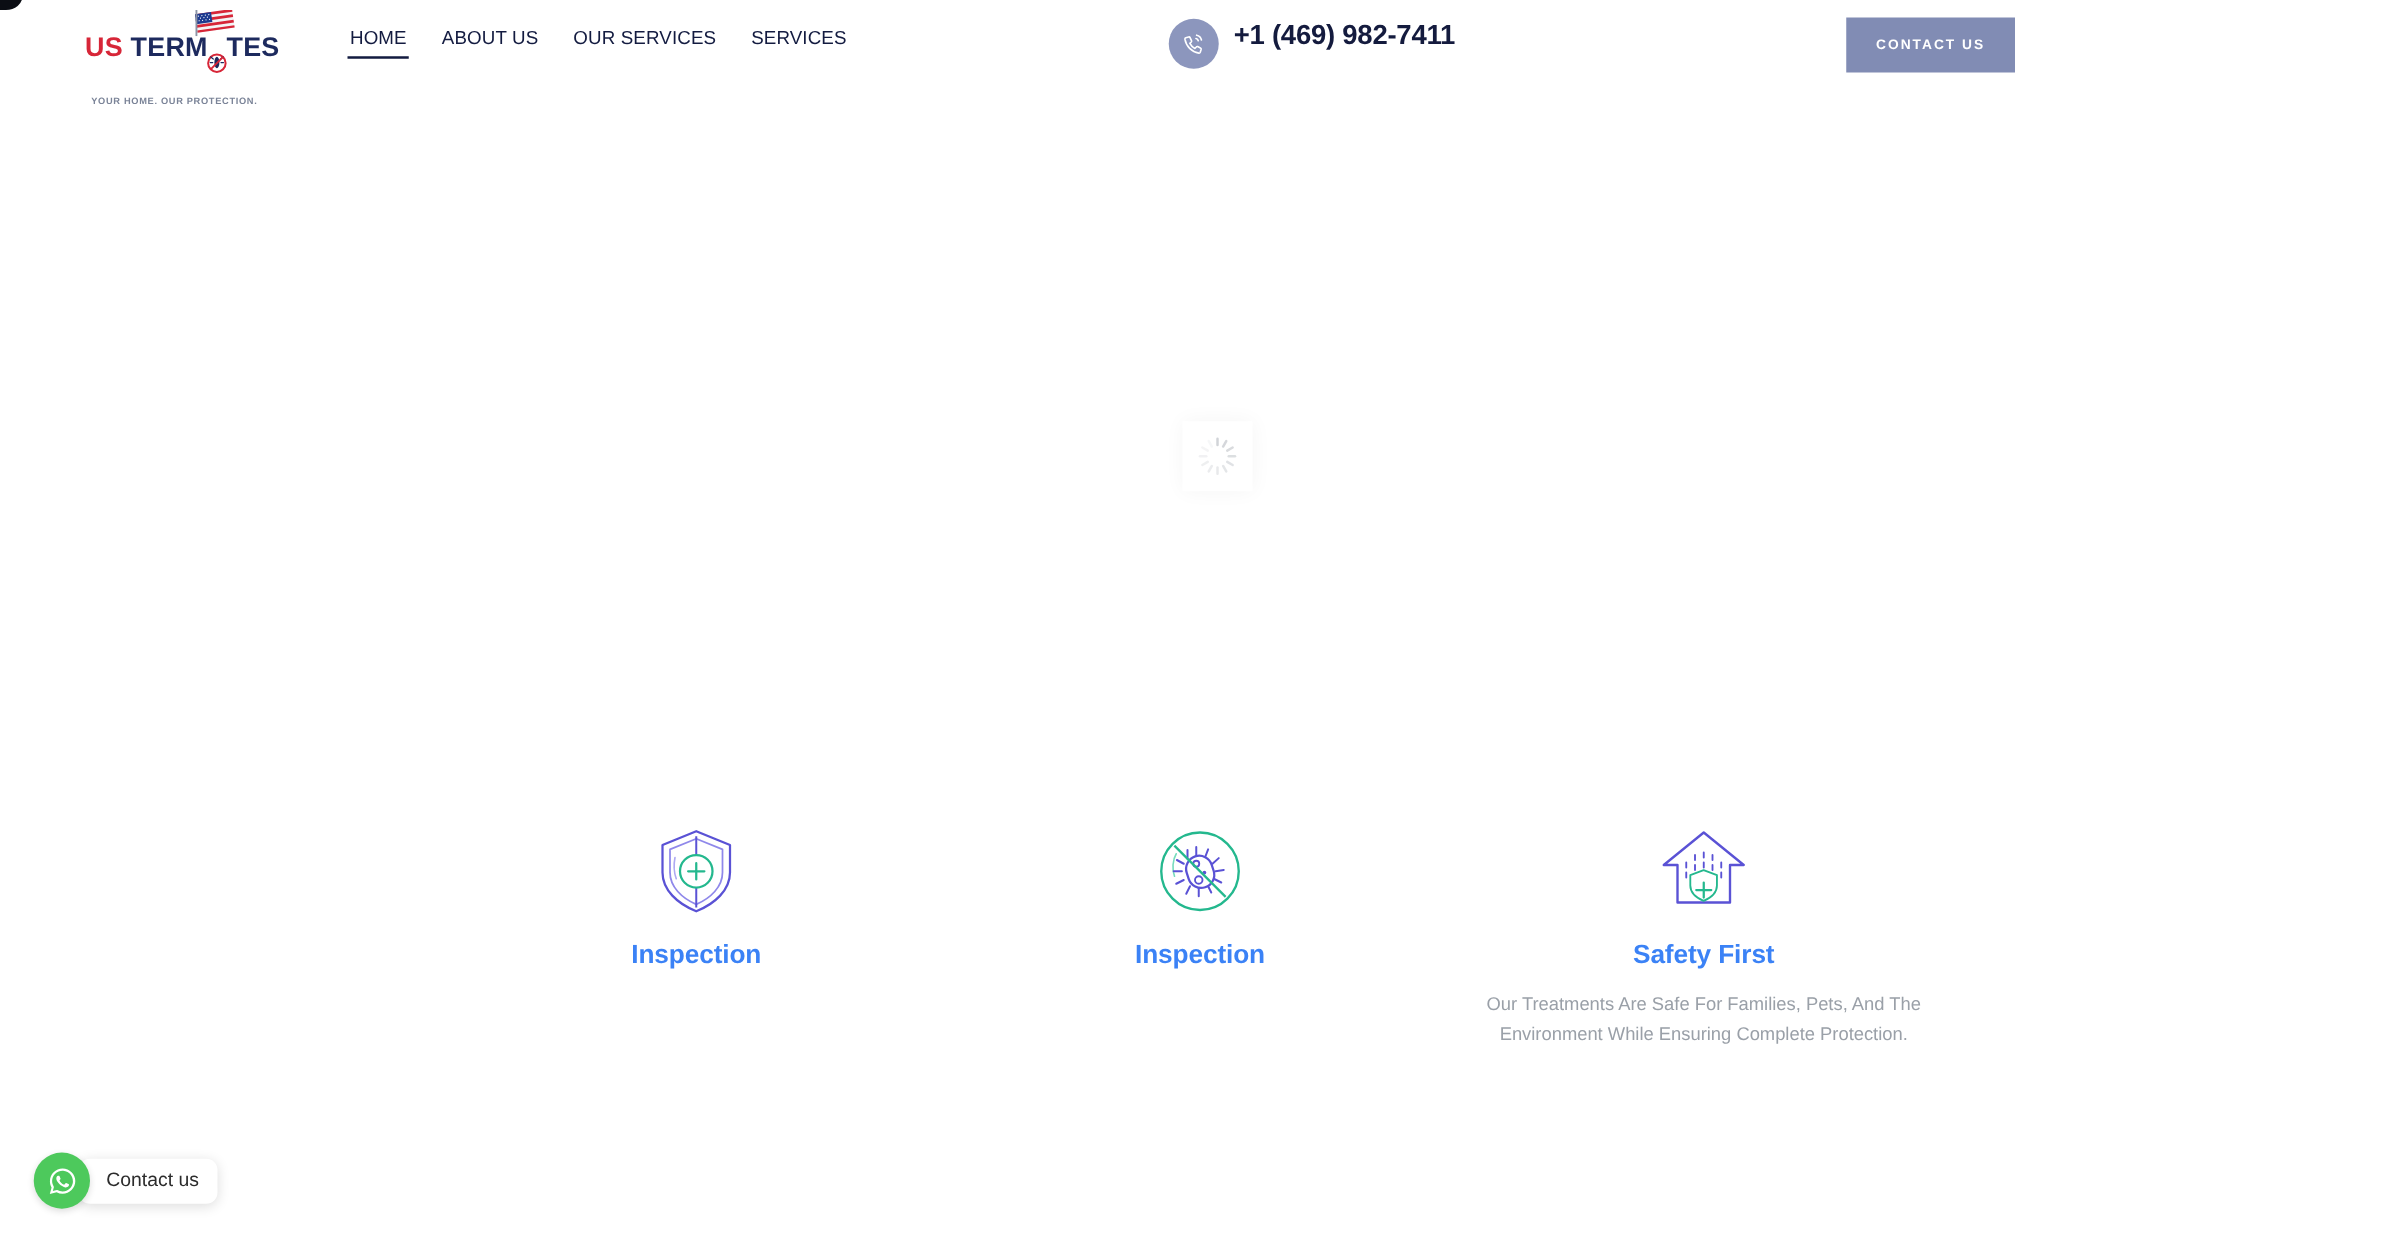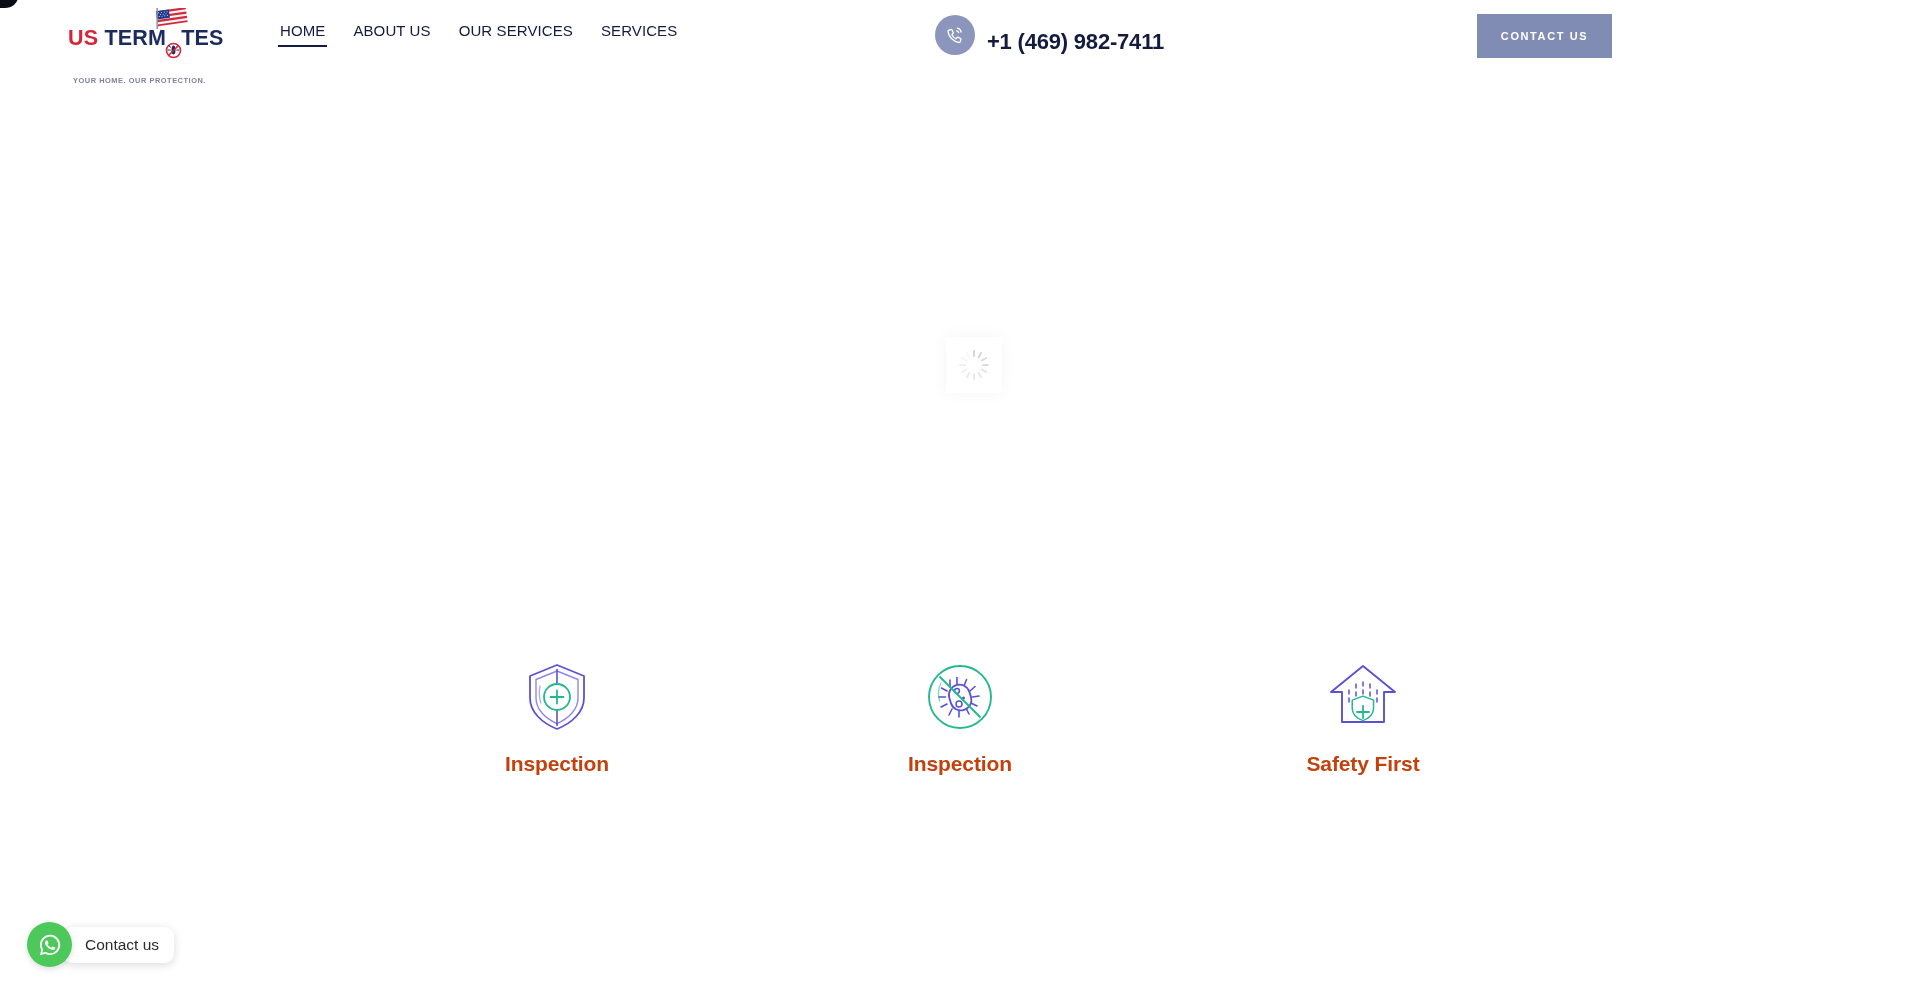--- a/index.html
+++ b/index.html
@@ -121,21 +121,21 @@
     bottom: 0;
     height: 2.5px;
     background: #131b40;
   }
 
   .phone-block {
     position: absolute;
     right: 468px;
     top: 15px;
     display: flex;
-    align-items: flex-end;
+    align-items: flex-start;
     gap: 12px;
     text-decoration: none;
     cursor: pointer;
   }
   .phone-icon {
     width: 40px;
     height: 40px;
     border-radius: 50%;
     background: #8c96bd;
     display: flex;
@@ -229,21 +229,21 @@
     text-align: center;
   }
   .feature-icon {
     width: 74px;
     height: 74px;
     margin-bottom: 18px;
   }
   .feature-title {
     font-size: 21px;
     font-weight: 700;
-    color: #c2410c;
+    color: #3b82f6;
     letter-spacing: -0.1px;
     margin-bottom: 17px;
   }
   .feature-text {
     font-size: 14.7px;
     line-height: 1.62;
     color: #9aa0a8;
     max-width: 355px;
     font-weight: 400;
   }
@@ -423,20 +423,21 @@
           <line x1="30" y1="24" x2="30" y2="46"></line>
           <line x1="37" y1="22" x2="37" y2="46"></line>
           <line x1="44" y1="24" x2="44" y2="46"></line>
           <line x1="51" y1="30" x2="51" y2="44"></line>
         </g>
         <path d="M37 40 L50 45 V55 C50 62 44 67 37 70 C30 67 24 62 24 55 V45 Z" fill="#ffffff" stroke="#24b88e" stroke-width="1.8" stroke-linejoin="round" transform="scale(0.82) translate(8 4)"></path>
         <path d="M37 46 V58 M31 52 H43" stroke="#24b88e" stroke-width="1.8" stroke-linecap="round"></path>
       </svg>
     </span>
     <div class="feature-title">Safety First</div>
+    <p class="feature-text">Our Treatments Are Safe For Families, Pets, And The Environment While Ensuring Complete Protection.</p>
   </div>
 
 </section>
 
 <div class="wa-widget">
   <button class="wa-button">
     <svg viewBox="0 0 32 32" width="28" height="28" aria-hidden="true">
       <path fill="#ffffff" d="M16.1 4.3c-6.4 0-11.6 5.2-11.6 11.6 0 2 .5 4 1.5 5.7L4.4 27.6l6.2-1.6a11.5 11.5 0 0 0 5.5 1.4h.01c6.4 0 11.6-5.2 11.6-11.6S22.5 4.3 16.1 4.3zm0 21.1a9.5 9.5 0 0 1-4.9-1.3l-.35-.21-3.67.96.98-3.58-.23-.37a9.5 9.5 0 1 1 8.17 4.5z"></path>
       <path fill="#ffffff" d="M21.4 18.6c-.29-.15-1.7-.84-1.97-.94-.26-.1-.45-.15-.64.14-.19.29-.74.93-.9 1.12-.17.19-.33.22-.62.07-.29-.14-1.22-.45-2.32-1.43-.86-.76-1.44-1.71-1.6-2-.17-.29-.02-.45.13-.59.13-.13.29-.34.43-.5.15-.17.19-.29.29-.48.1-.19.05-.36-.02-.5-.07-.15-.64-1.55-.88-2.12-.23-.55-.47-.48-.64-.49h-.55c-.19 0-.5.07-.76.36-.26.29-1 .98-1 2.38s1.02 2.76 1.17 2.95c.14.19 2.01 3.07 4.87 4.3.68.29 1.21.47 1.62.6.68.22 1.3.19 1.79.11.55-.08 1.7-.69 1.94-1.37.24-.67.24-1.25.17-1.37-.07-.12-.26-.19-.55-.33z"></path>
     </svg>

